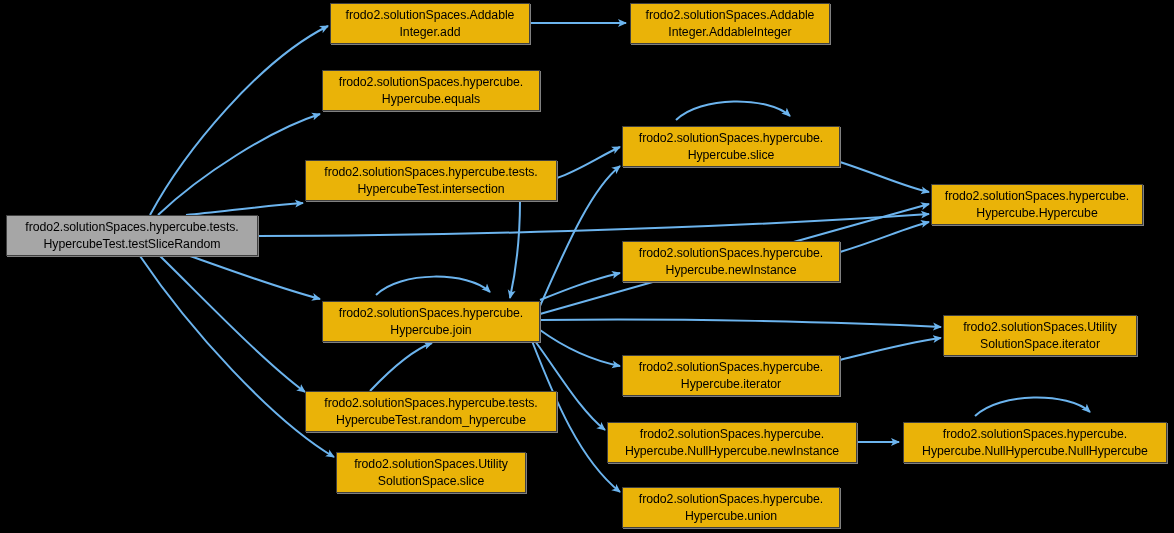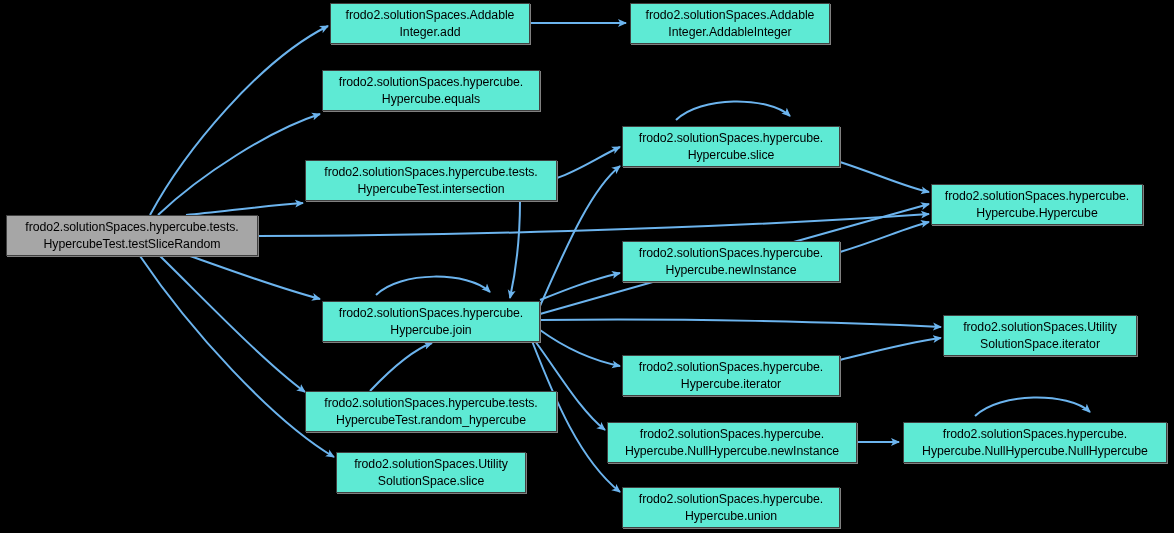--- a/index.html
+++ b/index.html
@@ -1,19 +1,19 @@
 <!DOCTYPE html>
 <html><head>
 <meta charset="utf-8">
 <style>
   html,body{margin:0;padding:0;background:#000;}
   #stage{position:relative;width:1174px;height:533px;background:#000;
          font-family:"Liberation Sans","DejaVu Sans",sans-serif;overflow:hidden;}
   svg.edges{position:absolute;left:0;top:0;width:1174px;height:533px;}
-  .node{position:absolute;box-sizing:border-box;background:#5eead4;
+  .node{position:absolute;box-sizing:border-box;background:#eab308;
         border:1px solid #404040;box-shadow:1px 1px 0 0 #808080;
         display:flex;align-items:center;justify-content:center;text-align:center;
         font-size:12.3px;color:#000;line-height:1.32;letter-spacing:-0.05px;
         padding:0 4px;white-space:pre-line;z-index:2;}
   .node.root{background:#a6a6a6;border-color:#404040;}
 </style>
 </head>
 <body>
 
 <div id="stage">

